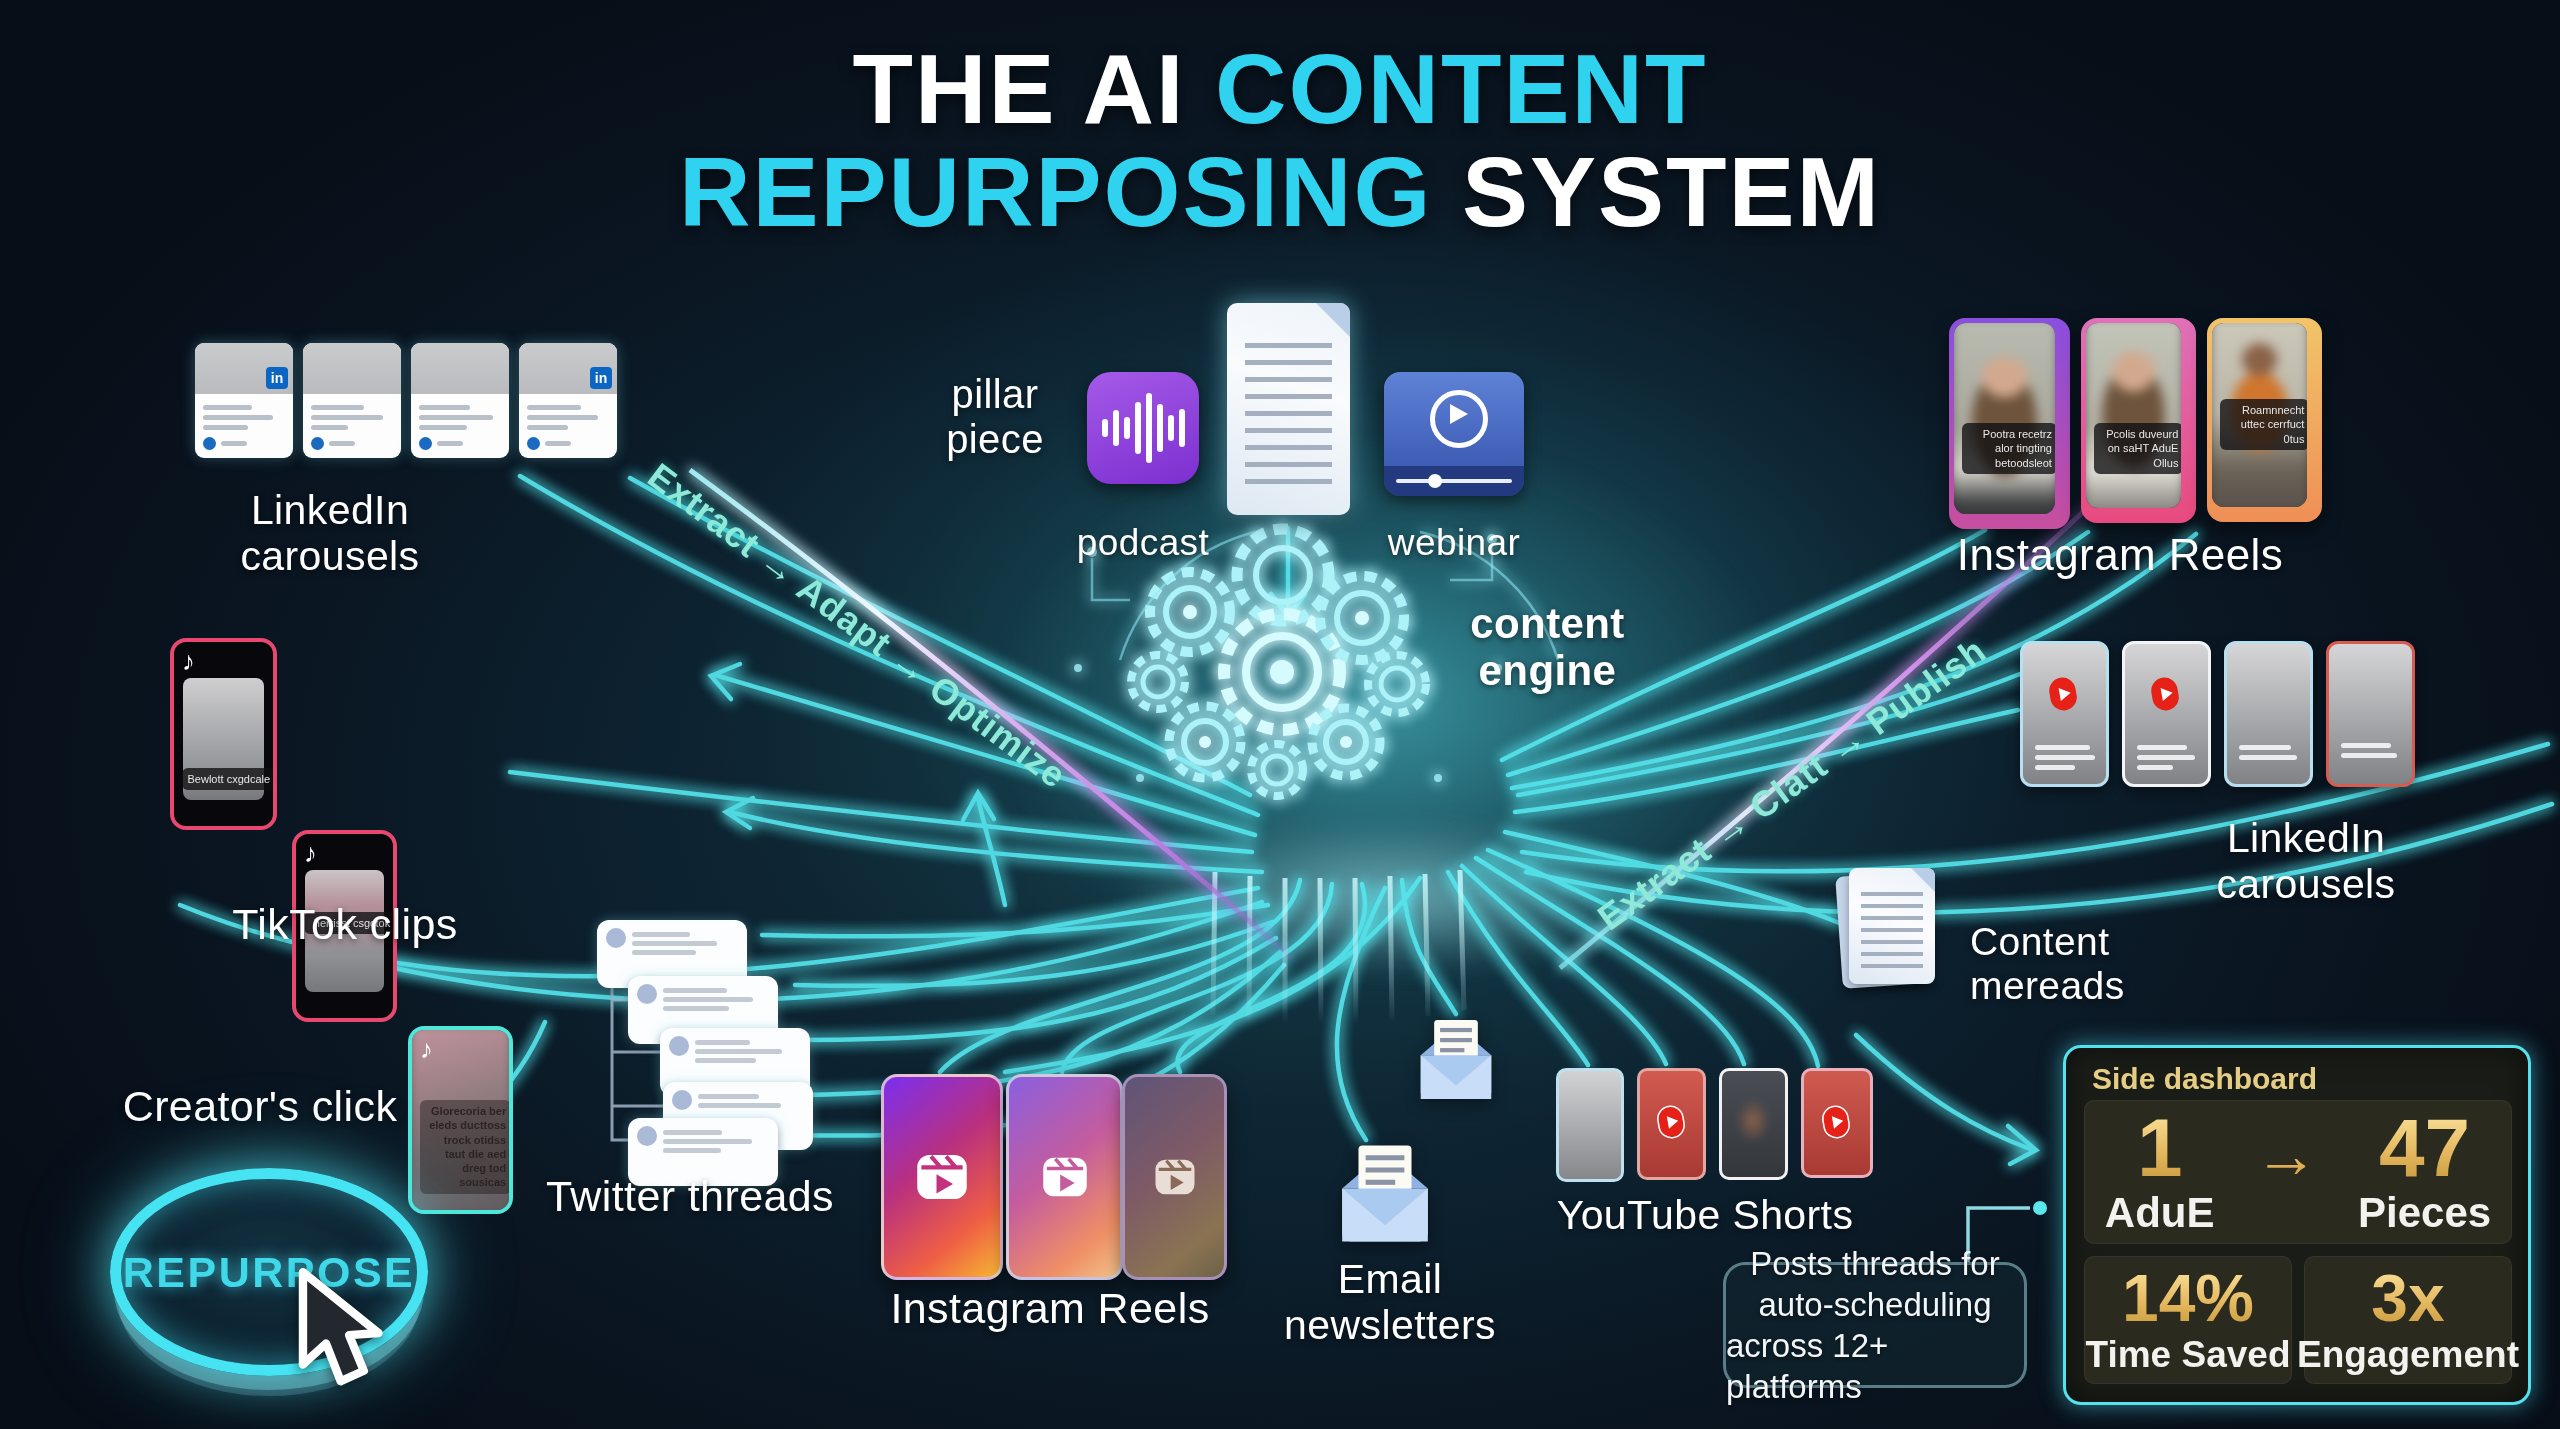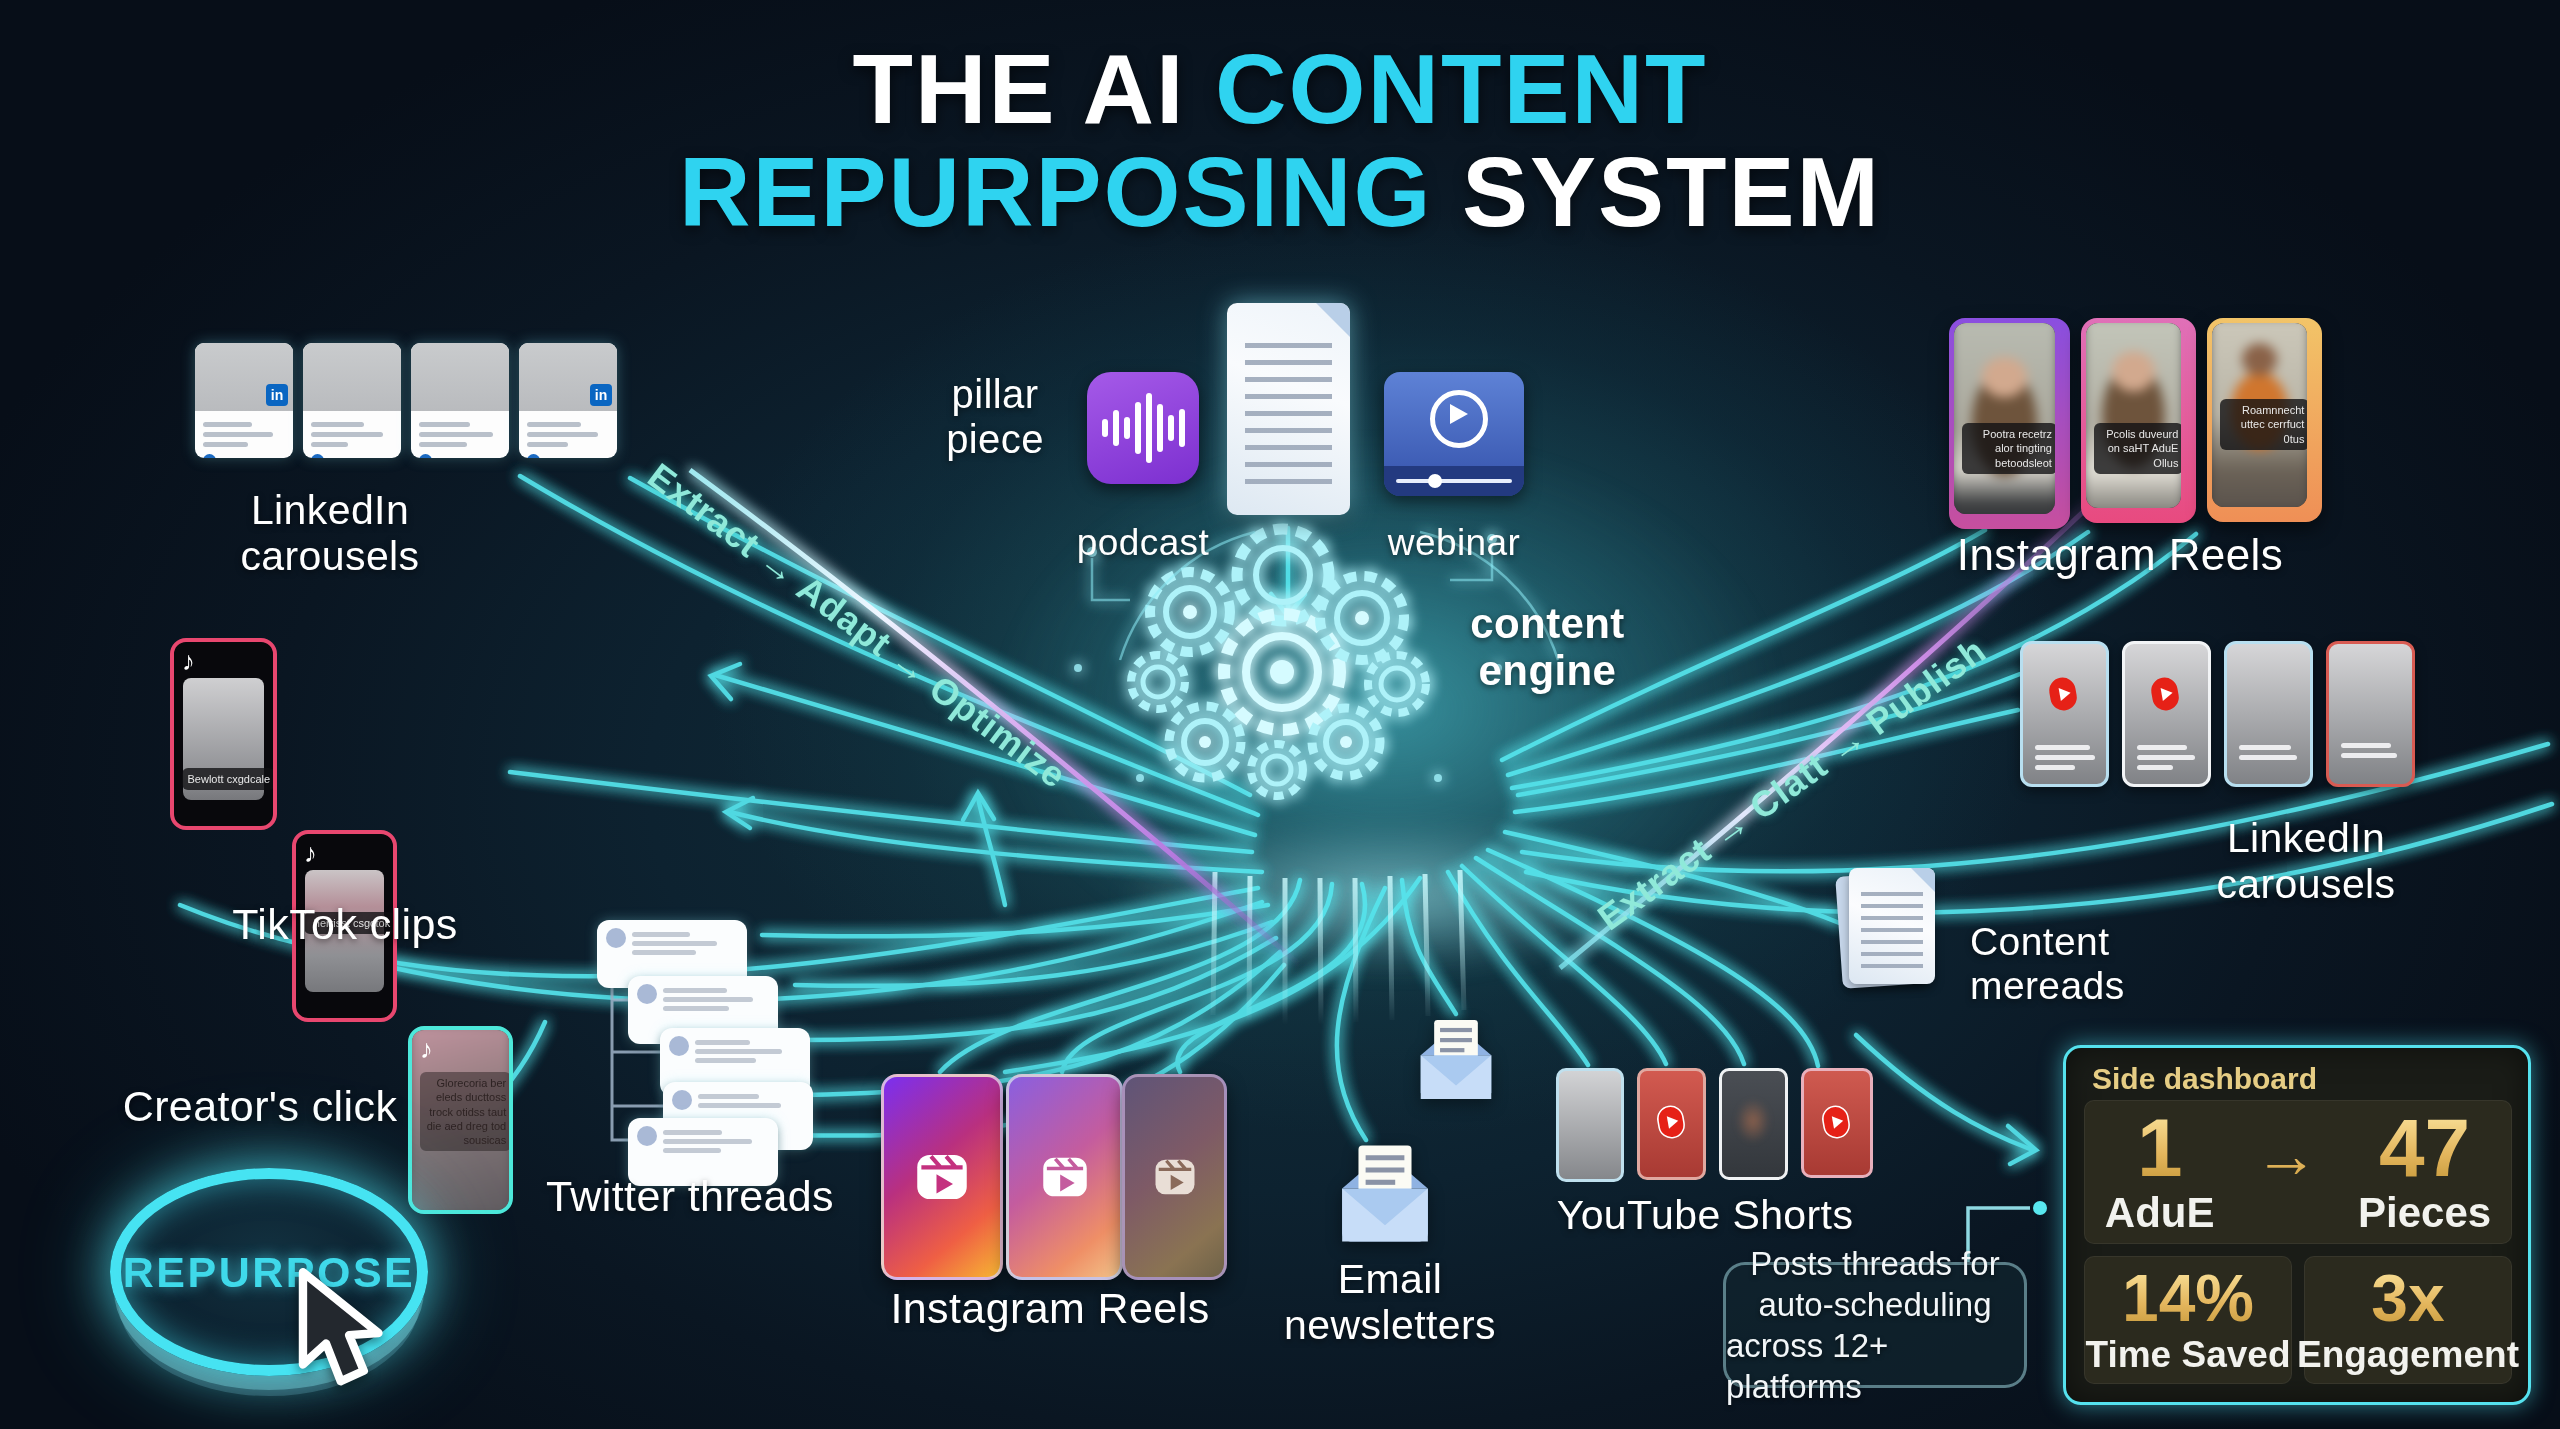--- a/index.html
+++ b/index.html
@@ -11,21 +11,21 @@
   .abs{position:absolute;}
   .lbl{color:#fff;font-weight:400;text-align:center;line-height:1.13;letter-spacing:.4px;
     text-shadow:0 2px 6px rgba(0,0,0,.55);}
   
   #title{top:38px;left:0;width:2560px;text-align:center;font-weight:900;font-size:99px;
     line-height:1.04;letter-spacing:2px;color:#fff;text-shadow:0 4px 14px rgba(0,0,0,.6);}
   #title .cy{color:#2fd3f0;}
   
   .licard{width:98px;height:115px;background:#fdfdfd;border-radius:9px;
     box-shadow:0 0 14px rgba(120,220,245,.35),0 4px 10px rgba(0,0,0,.4);overflow:hidden;}
-  .licard .im{position:relative;height:68px;background:linear-gradient(180deg,#c9cbcd,#b9bbbe);}
+  .licard .im{position:relative;height:51px;background:linear-gradient(180deg,#c9cbcd,#b9bbbe);}
   .licard .badge{position:absolute;right:5px;bottom:5px;width:22px;height:22px;background:#0a66c2;
     border-radius:4px;color:#fff;font-size:14px;font-weight:800;display:flex;align-items:center;
     justify-content:center;}
   .licard .tx{padding:6px 8px 0 8px;}
   .ln{height:5px;border-radius:3px;background:#b9c0ca;margin:5px 0;}
   .avrow{display:flex;align-items:center;gap:5px;padding:2px 8px;}
   .av{width:13px;height:13px;border-radius:50%;background:#1b6ac2;}
   .av.gray{background:#a9b9d6;width:20px;height:20px;}
   .tcap{position:absolute;left:8%;width:84%;background:rgba(15,15,18,.78);color:#e8e8e8;
     border-radius:6px;font-size:11px;line-height:1.3;padding:4px 5px;text-align:right;}
@@ -359,21 +359,21 @@
     <div class="tcap" style="bottom:36px;">Bewlott cxgdcale</div>
   </div>
   <div class="abs tik" style="left:292px;top:638px;width:97px;height:184px;">
     <span class="tnote">♪</span>
     <div class="scr" style="background:linear-gradient(180deg,#cac4c6,#b48f98 30%,#8f9094 70%,#77787c);"></div>
     <div class="tcap" style="top:78px;">herrisst csgctok</div>
   </div>
   <div class="abs tik" style="left:408px;top:642px;width:97px;height:180px;border-color:#4de8da;background:#4a4446;">
     <div class="photo" style="background:linear-gradient(165deg,#c294a0 0%,#a08388 30%,#7c7174 60%,#5f5a5e 100%);"></div>
     <span class="tnote">♪</span>
-    <div class="tcap" style="top:42px;background:rgba(30,25,25,.45);color:#2e2323;font-weight:400;">Glorecoria ber eleds ducttoss trock otidss taut die aed dreg tod sousicas</div>
+    <div class="tcap" style="top:70px;background:rgba(30,25,25,.45);color:#2e2323;font-weight:700;">Glorecoria ber eleds ducttoss trock otidss taut die aed dreg tod sousicas</div>
   </div>
   <div class="abs lbl" style="left:160px;top:900px;width:370px;font-size:43px;">TikTok clips</div>
 
   <div class="abs" style="left:1949px;top:318px;display:flex;gap:11px;">
     <div class="abs" style="position:relative;width:111px;height:201px;border-radius:16px;padding:5px;
          background:linear-gradient(180deg,#8a4fe0,#c74f9e);box-shadow:0 8px 18px rgba(0,0,0,.5);">
       <div style="position:relative;width:101px;height:191px;border-radius:12px;overflow:hidden;background:#24282c;">
         <div class="photo" style="background:
           radial-gradient(34px 30px at 50% 30%,#d2a98e 0 60%,transparent 64%),
           radial-gradient(52px 86px at 50% 52%,#6e543c 0 55%,transparent 60%),

